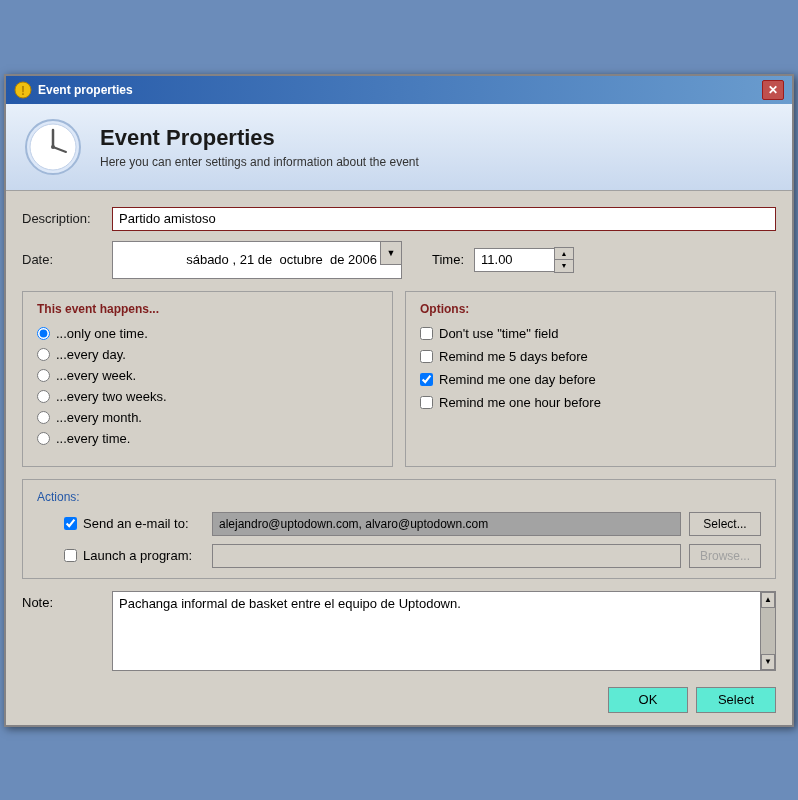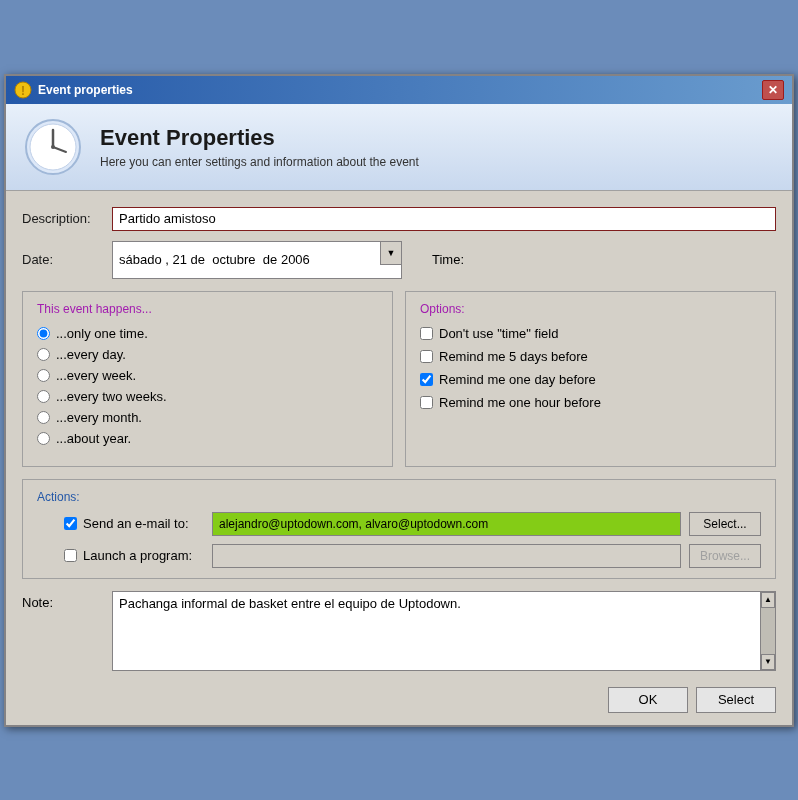--- a/index.html
+++ b/index.html
@@ -109,20 +109,21 @@
     .date-select {
       height: 38px;
       border: 1px solid #848284;
       background: white;
       padding: 2px 24px 2px 6px;
       font-size: 13px;
       appearance: none;
       -webkit-appearance: none;
       cursor: pointer;
       width: 290px;
+      text-align: right;
     }
     .date-dropdown-btn {
       position: absolute;
       right: 0;
       top: 0;
       height: 24px;
       width: 22px;
       background: #d4d0c8;
       border-left: 1px solid #848284;
       border-top: 1px solid #848284;
@@ -178,23 +179,24 @@
       gap: 12px;
       margin-bottom: 12px;
     }
     .panel {
       border: 1px solid #a0a0a0;
       background: #d4d0c8;
       padding: 10px 14px 14px 14px;
       flex: 1;
     }
     .panel-title {
-      color: #a21caf;
+      color: #7f1d1d;
       font-size: 12px;
       margin-bottom: 10px;
+      font-weight: bold;
     }
     .radio-item {
       display: flex;
       align-items: center;
       gap: 6px;
       margin-bottom: 6px;
       font-size: 13px;
     }
     .radio-item input[type="radio"] {
       cursor: pointer;
@@ -234,21 +236,21 @@
       min-width: 140px;
       font-size: 13px;
       display: flex;
       align-items: center;
       gap: 6px;
     }
     .action-input {
       flex: 1;
       height: 24px;
       border: 1px solid #848284;
-      background: #84cc16;
+      background: #a3a3a3;
       padding: 2px 6px;
       font-size: 12px;
     }
     .action-input:disabled {
       background: #d4d0c8;
     }
     .action-btn {
       height: 24px;
       min-width: 72px;
       border: 1px solid #848284;
@@ -312,21 +314,21 @@
     }
     .button-row {
       display: flex;
       justify-content: flex-end;
       gap: 8px;
     }
     .dialog-btn {
       height: 26px;
       min-width: 80px;
       border: 1px solid #848284;
-      background: #e5e5e5;
+      background: #5eead4;
       font-size: 13px;
       cursor: pointer;
       padding: 0 16px;
       font-family: Tahoma, Arial, sans-serif;
     }
   </style>
 </head>
 <body>
 
 <div class="window">
@@ -365,20 +367,27 @@
       <input class="field-input" type="text" value="Partido amistoso" style="">
     </div>
 
     <div class="date-row">
       <span class="field-label">Date:</span>
       <div class="date-select-wrapper">
         <input class="date-select" type="text" value="sábado , 21 de  octubre  de 2006" style="">
         <div class="date-dropdown-btn">▼</div>
       </div>
       <span class="time-label">Time:</span>
+      <div class="time-spinner">
+        <input class="time-input" type="text" value="11.00" style="">
+        <div class="spinner-btns">
+          <button class="spinner-btn">▲</button>
+          <button class="spinner-btn">▼</button>
+        </div>
+      </div>
     </div>
 
     <div class="two-panel">
 
       <div class="panel">
         <div class="panel-title">This event happens...</div>
         <div class="radio-item">
           <input type="radio" name="freq" checked="" style="">
           <span>...only one time.</span>
         </div>
@@ -393,21 +402,21 @@
         <div class="radio-item">
           <input type="radio" name="freq" style="">
           <span>...every two weeks.</span>
         </div>
         <div class="radio-item">
           <input type="radio" name="freq" style="">
           <span>...every month.</span>
         </div>
         <div class="radio-item">
           <input type="radio" name="freq" style="">
-          <span>...about year.</span>
+          <span>...every time.</span>
         </div>
       </div>
 
       <div class="panel">
         <div class="panel-title">Options:</div>
         <div class="checkbox-item">
           <input type="checkbox" style="">
           <span>Don't use "time" field</span>
         </div>
         <div class="checkbox-item">

